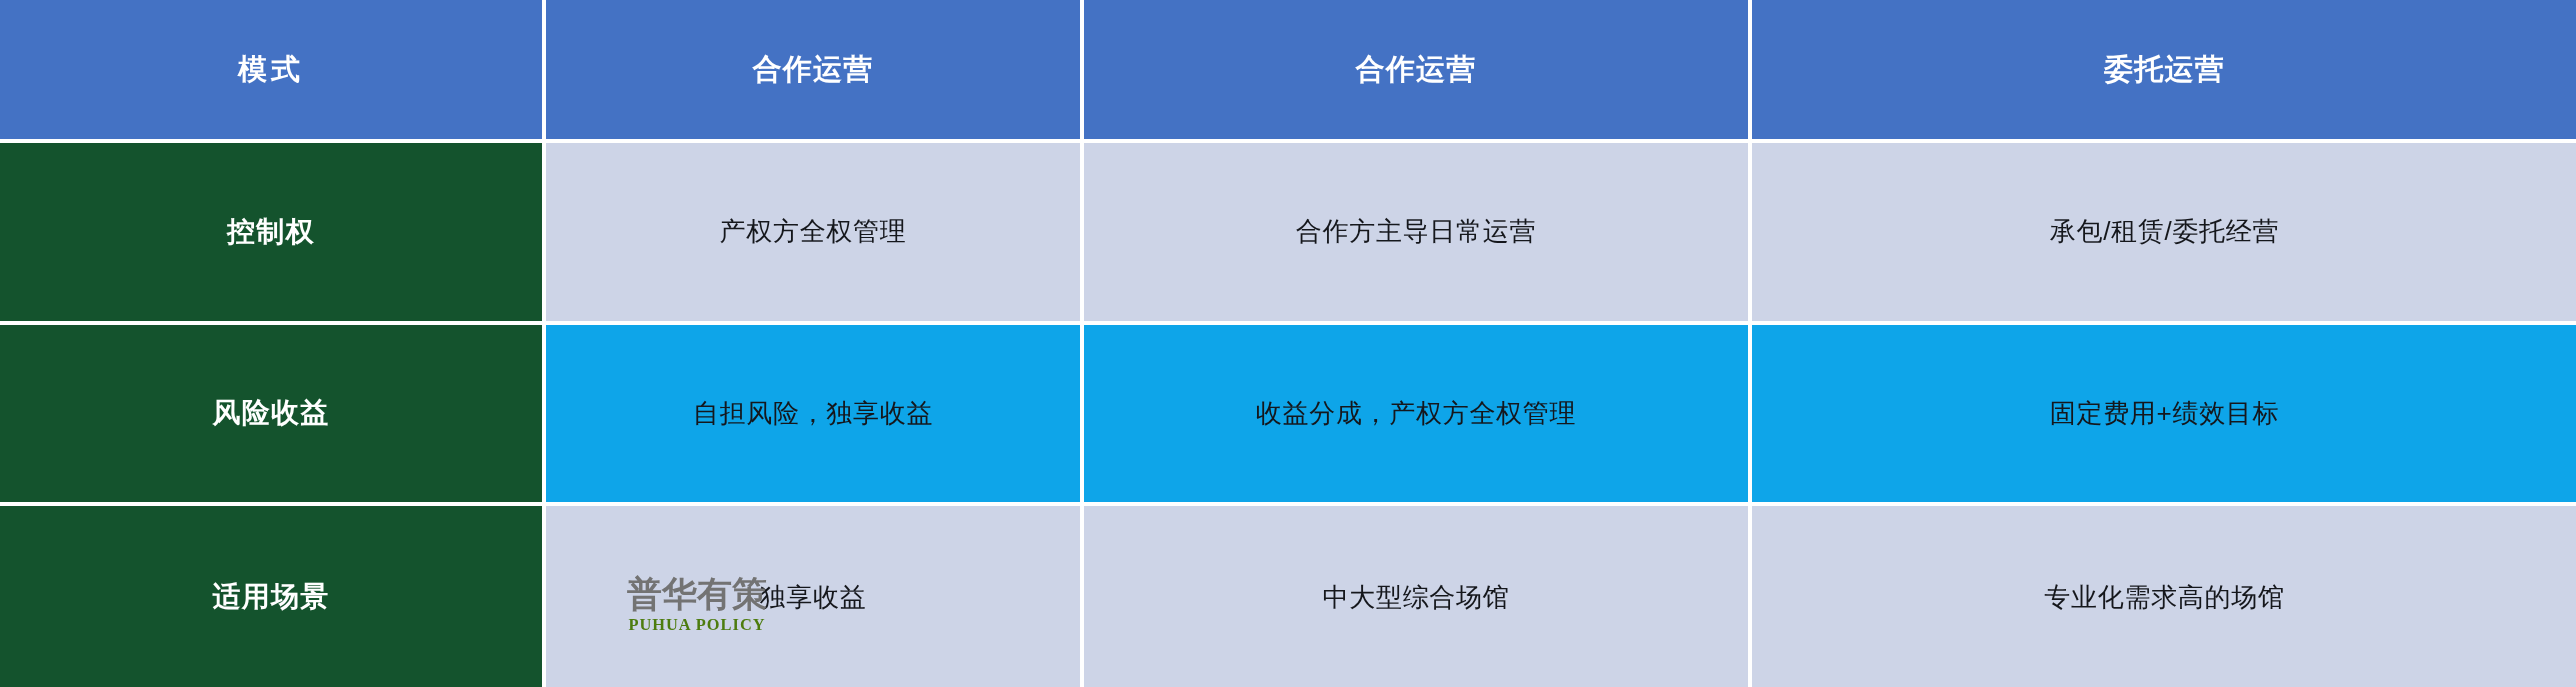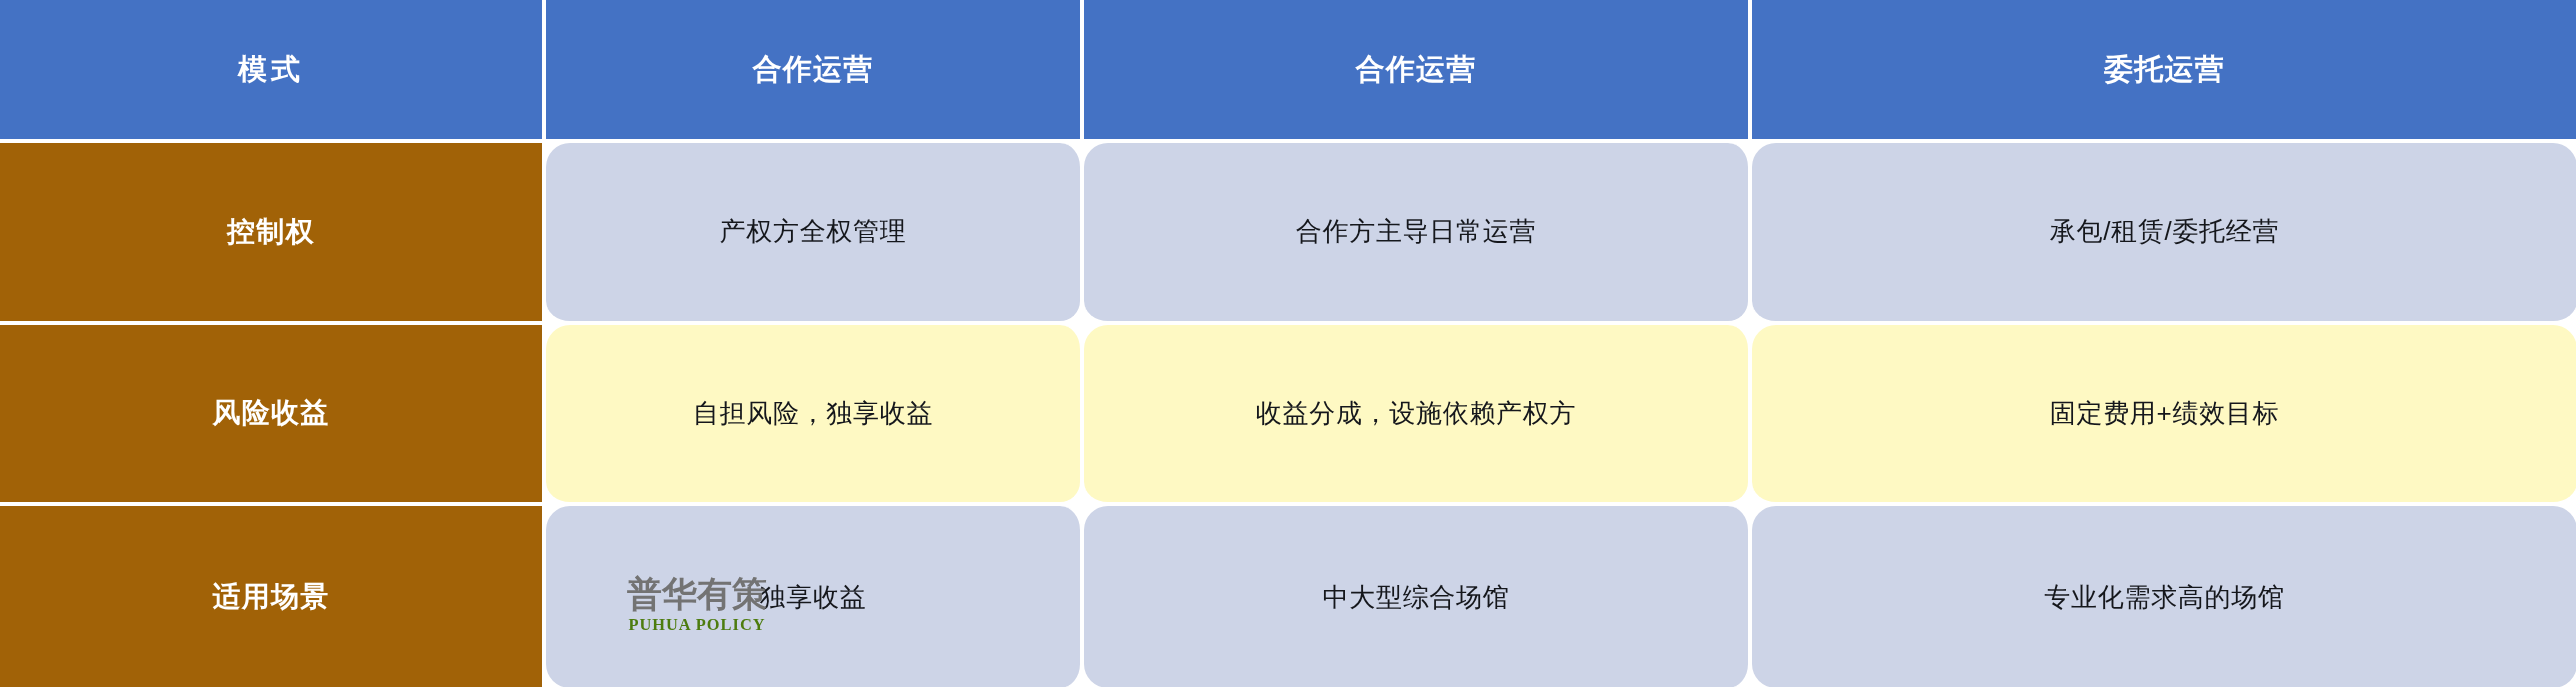--- a/index.html
+++ b/index.html
@@ -50,21 +50,21 @@
     border-bottom: 4px solid #ffffff;
     padding: 9px;
   }
   th.header-cell.last { border-right: none; }
   th.header-cell.corner { letter-spacing: 4px; }
 
   
   tr.data-row { height: 181px; }
 
   td.row-label {
-    background: #a16207;
+    background: #14532d;
     color: #ffffff;
     font-size: 28px;
     font-weight: bold;
     text-align: center;
     vertical-align: middle;
     letter-spacing: 1.3px;
     border-right: 4px solid #ffffff;
     border-bottom: 4px solid #ffffff;
     padding: 0;
   }
@@ -74,27 +74,26 @@
     color: #15171c;
     font-size: 26px;
     font-weight: normal;
     text-align: center;
     vertical-align: middle;
     letter-spacing: 0.7px;
     border-right: 4px solid #ffffff;
     border-bottom: 4px solid #ffffff;
     padding: 0;
     position: relative;
-    border-radius: 24px;
   }
   td.data-cell.last { border-right: none; }
   tr.data-row.last td.data-cell { border-bottom: none; }
 
   tr.band-a td.data-cell { background: #CDD4E7; }
-  tr.band-b td.data-cell { background: #fef9c3; }
+  tr.band-b td.data-cell { background: #0ea5e9; }
 
   
   .watermark {
     position: absolute;
     left: 592px;
     top: 563px;
     width: 210px;
     height: 85px;
     pointer-events: none;
     z-index: 5;
@@ -149,21 +148,21 @@
       <tr class="data-row band-a">
         <td class="row-label">控制权</td>
         <td class="data-cell">产权方全权管理</td>
         <td class="data-cell">合作方主导日常运营</td>
         <td class="data-cell last">承包/租赁/委托经营</td>
       </tr>
 
       <tr class="data-row band-b">
         <td class="row-label">风险收益</td>
         <td class="data-cell">自担风险，独享收益</td>
-        <td class="data-cell">收益分成，设施依赖产权方</td>
+        <td class="data-cell">收益分成，产权方全权管理</td>
         <td class="data-cell last">固定费用+绩效目标</td>
       </tr>
 
       <tr class="data-row band-a last">
         <td class="row-label">适用场景</td>
         <td class="data-cell">独享收益</td>
         <td class="data-cell">中大型综合场馆</td>
         <td class="data-cell last">专业化需求高的场馆</td>
       </tr>
 

